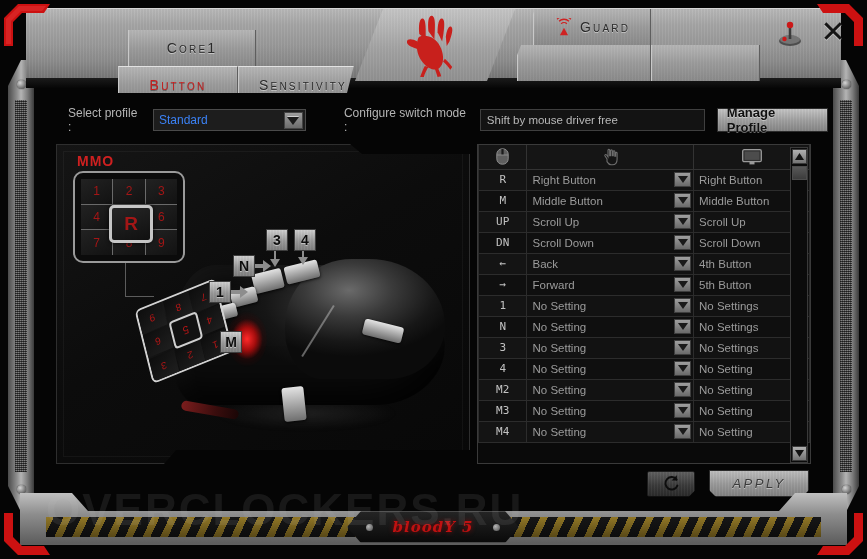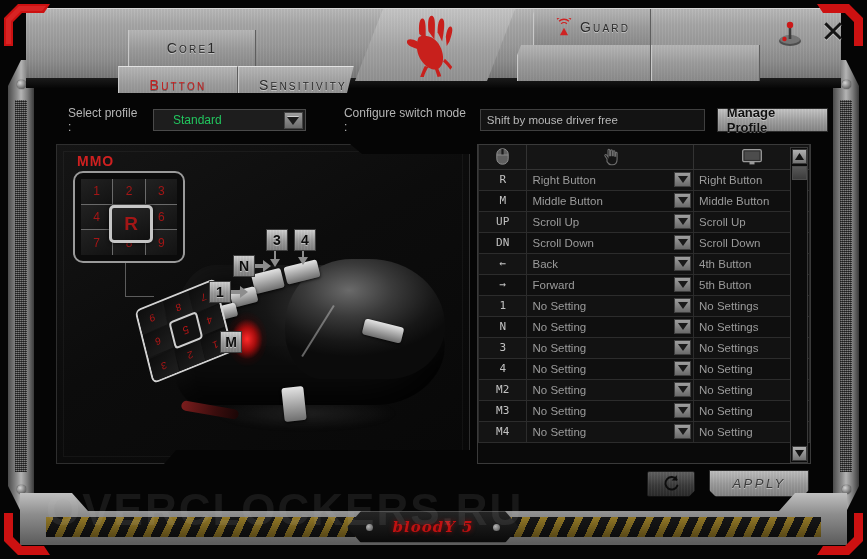--- a/index.html
+++ b/index.html
@@ -143,21 +143,21 @@
     position:absolute; left:34px; top:16px; width:760px; height:32px;
     display:flex; align-items:center;
   }
   .lbl { color:#b5b5b5; font-size:12px; }
   .select-box {
     position:relative; width:155px; height:22px; margin-left:10px;
     background:#1d1d1d; border:1px solid #4a4a4a;
     display:flex; align-items:center;
     cursor:pointer;
   }
-  .select-box .val { color:#22c55e; font-size:12px; padding-left:19px; }
+  .select-box .val { color:#3b82f6; font-size:12px; padding-left:5px; }
   .tri-btn {
     position:absolute; right:2px; top:2px; width:19px; height:17px;
     background:linear-gradient(180deg,#9d9d9d,#6c6c6c);
     border:1px solid #444;
     display:flex; align-items:center; justify-content:center;
   }
   .tri-btn .tri {
     width:0;height:0;border-left:6px solid transparent;border-right:6px solid transparent;
     border-top:8px solid #1b1b1b;
     filter:drop-shadow(0 -1px 0 #d0d0d0);

